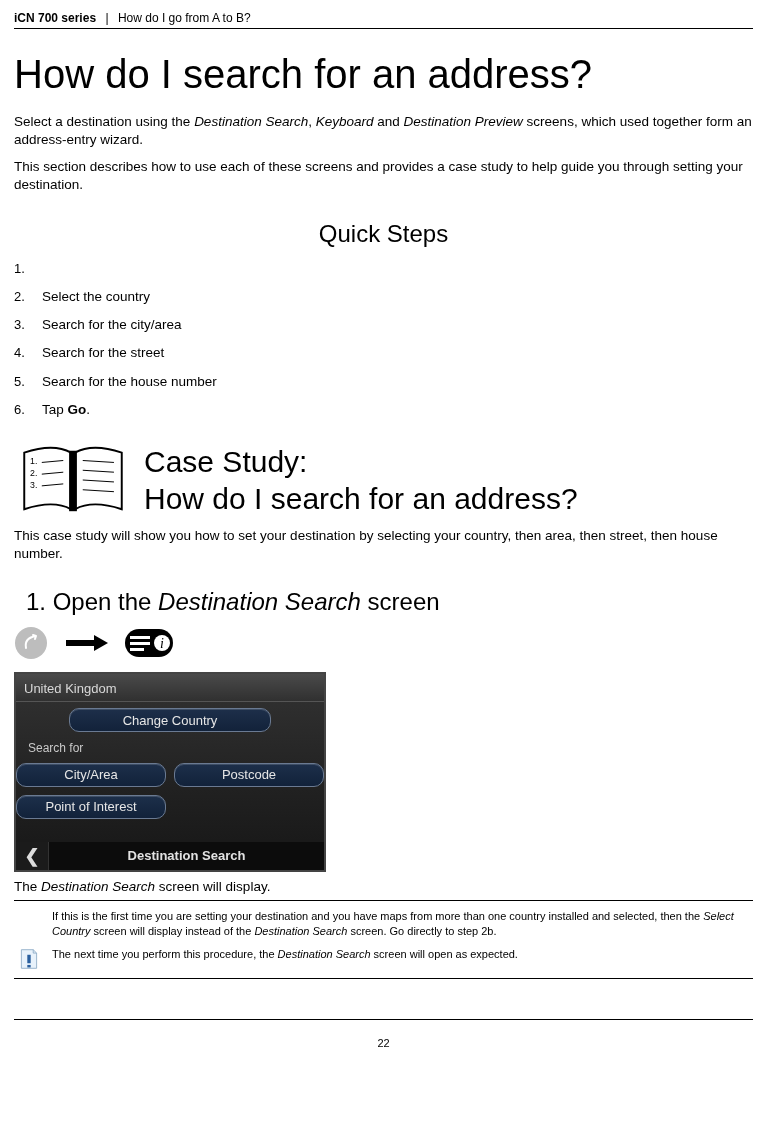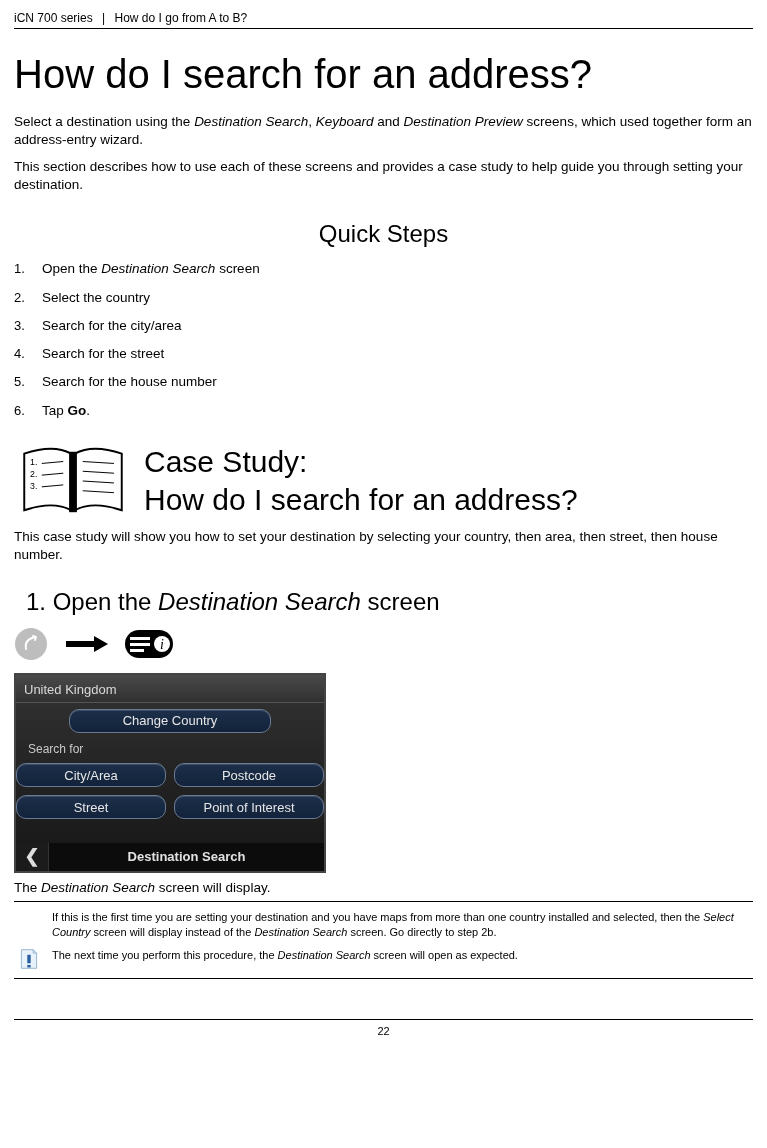--- a/index.html
+++ b/index.html
@@ -12,21 +12,21 @@
     font-size: 13.5px;
     line-height: 1.35;
   }
   .running-header {
     font-family: Verdana, Geneva, sans-serif;
     font-size: 12px;
     border-bottom: 1.5px solid #000;
     padding-bottom: 2px;
     margin-bottom: 18px;
   }
-  .running-header b { font-weight: normal; }
+  .running-header b { font-weight: bold; }
   .running-header .sep { margin: 0 6px; }
   h1.page-title {
     font-family: Verdana, Geneva, sans-serif;
     font-weight: normal;
     font-size: 40px;
     margin: 14px 0 12px 0;
     letter-spacing: 0px;
   }
   p.intro { margin: 8px 0; }
   em, .ital { font-style: italic; }
@@ -164,21 +164,21 @@
   }
   .note-icon {
     width: 22px; height: 22px; flex-shrink: 0;
     margin-top: 2px;
   }
   .note-body p { margin: 0 0 8px 0; }
   .page-footer {
     text-align: center;
     font-size: 11px;
     border-top: 1px solid #000;
-    padding-top: 4px;
+    padding-top: 16px;
     margin-top: 40px;
   }
 </style>
 </head>
 <body>
 
 <div class="running-header">
   <b>iCN 700 series</b>
   <span class="sep">|</span>
   <span>How do I go from A to B?</span>
@@ -190,21 +190,20 @@
   <span>Select a destination using the </span><em>Destination Search</em><span>, </span><em>Keyboard</em><span> and </span><em>Destination Preview</em><span> screens, which used together form an address-entry wizard.</span>
 </p>
 
 <p class="intro">This section describes how to use each of these screens and provides a case study to help guide you through setting your destination.</p>
 
 <h2 class="section">Quick Steps</h2>
 
 <ol class="steps">
   <li>
     <span class="num">1.</span>
-    <span><span>Open the </span><em>Destination Search</em><span> screen</span></span>
   </li>
   <li>
     <span class="num">2.</span>
     <span>Select the country</span>
   </li>
   <li>
     <span class="num">3.</span>
     <span>Search for the city/area</span>
   </li>
   <li>
@@ -269,21 +268,20 @@
 </div>
 
 <div class="device-shot">
   <div class="ds-top">United Kingdom</div>
   <div class="ds-center">
     <div class="ds-btn ds-change">Change Country</div>
     <div class="ds-label">Search for</div>
     <div class="ds-grid">
       <div class="ds-btn">City/Area</div>
       <div class="ds-btn">Postcode</div>
-      <div class="ds-btn">Street</div>
       <div class="ds-btn">Point of Interest</div>
     </div>
   </div>
   <div class="ds-footer">
     <div class="ds-back">❮</div>
     <div class="ds-footer-text">Destination Search</div>
   </div>
 </div>
 
 <p class="caption">

